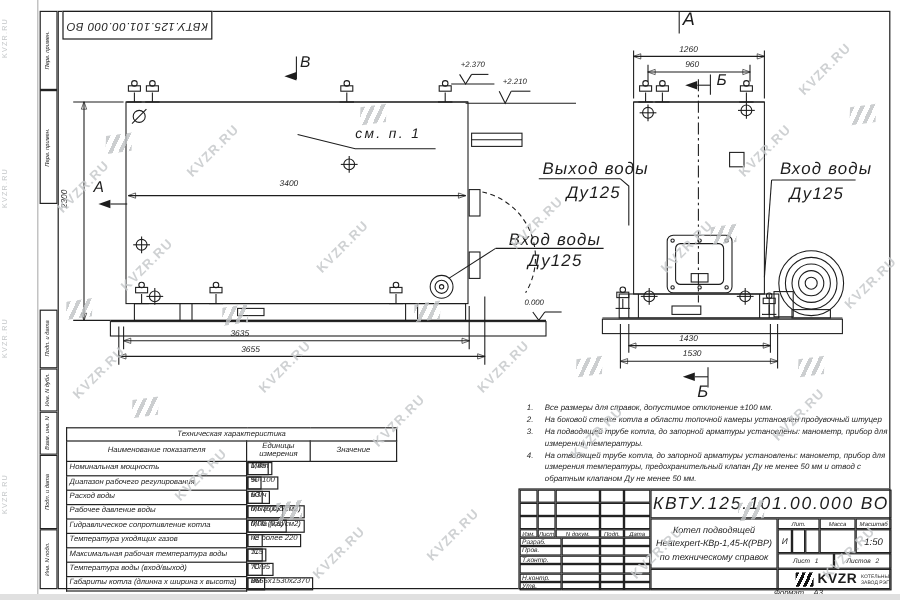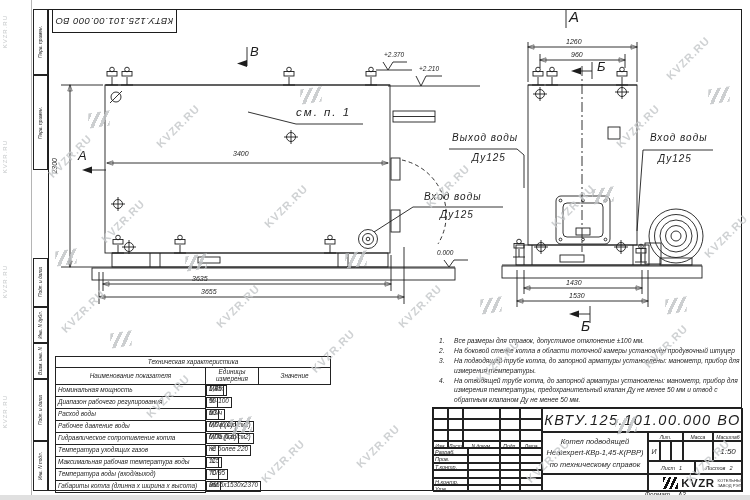--- a/index.html
+++ b/index.html
@@ -13,21 +13,21 @@
   .mcell{position:absolute;left:33px;width:15px;border:1px solid #222;box-sizing:border-box;z-index:3;
          display:flex;align-items:center;justify-content:center;background:#fff;}
   .mcell span{writing-mode:vertical-rl;transform:rotate(180deg);font-size:4.8px;font-style:italic;white-space:nowrap;}
   .topstamp{position:absolute;left:52px;top:9px;width:125px;height:24px;border:1.4px solid #1d1d1d;box-sizing:border-box;
             display:flex;align-items:center;justify-content:center;z-index:3;background:#fff;}
   .topstamp span{transform:rotate(180deg);font-size:9.5px;font-style:italic;letter-spacing:.5px;white-space:nowrap;}
   
   .lbl{position:absolute;font-style:italic;white-space:nowrap;z-index:4;color:#1d1d1d;}
   .dim{font-size:7px;}
   .big{font-size:13px;}
-  .pipe{font-size:10px;letter-spacing:1px;}
+  .pipe{font-size:14px;letter-spacing:1px;}
   .elev{font-size:6.5px;}
   .vert{writing-mode:vertical-rl;transform:rotate(180deg);}
   
   .tech{position:absolute;left:55px;top:356px;z-index:4;border-collapse:collapse;table-layout:fixed;background:transparent;}
   .tech td{border:1px solid #222;font-size:6.4px;font-style:italic;padding:0 2px;height:11px;line-height:1.08;overflow:hidden;white-space:nowrap;}
   .tech .ttl{text-align:center;height:10px;border-left:1px solid #222;}
   .tech .hdr{text-align:center;white-space:normal;height:16px;}
   .tech .c{text-align:center;}
   
   .notes{position:absolute;left:437px;top:336px;width:303px;z-index:4;}

